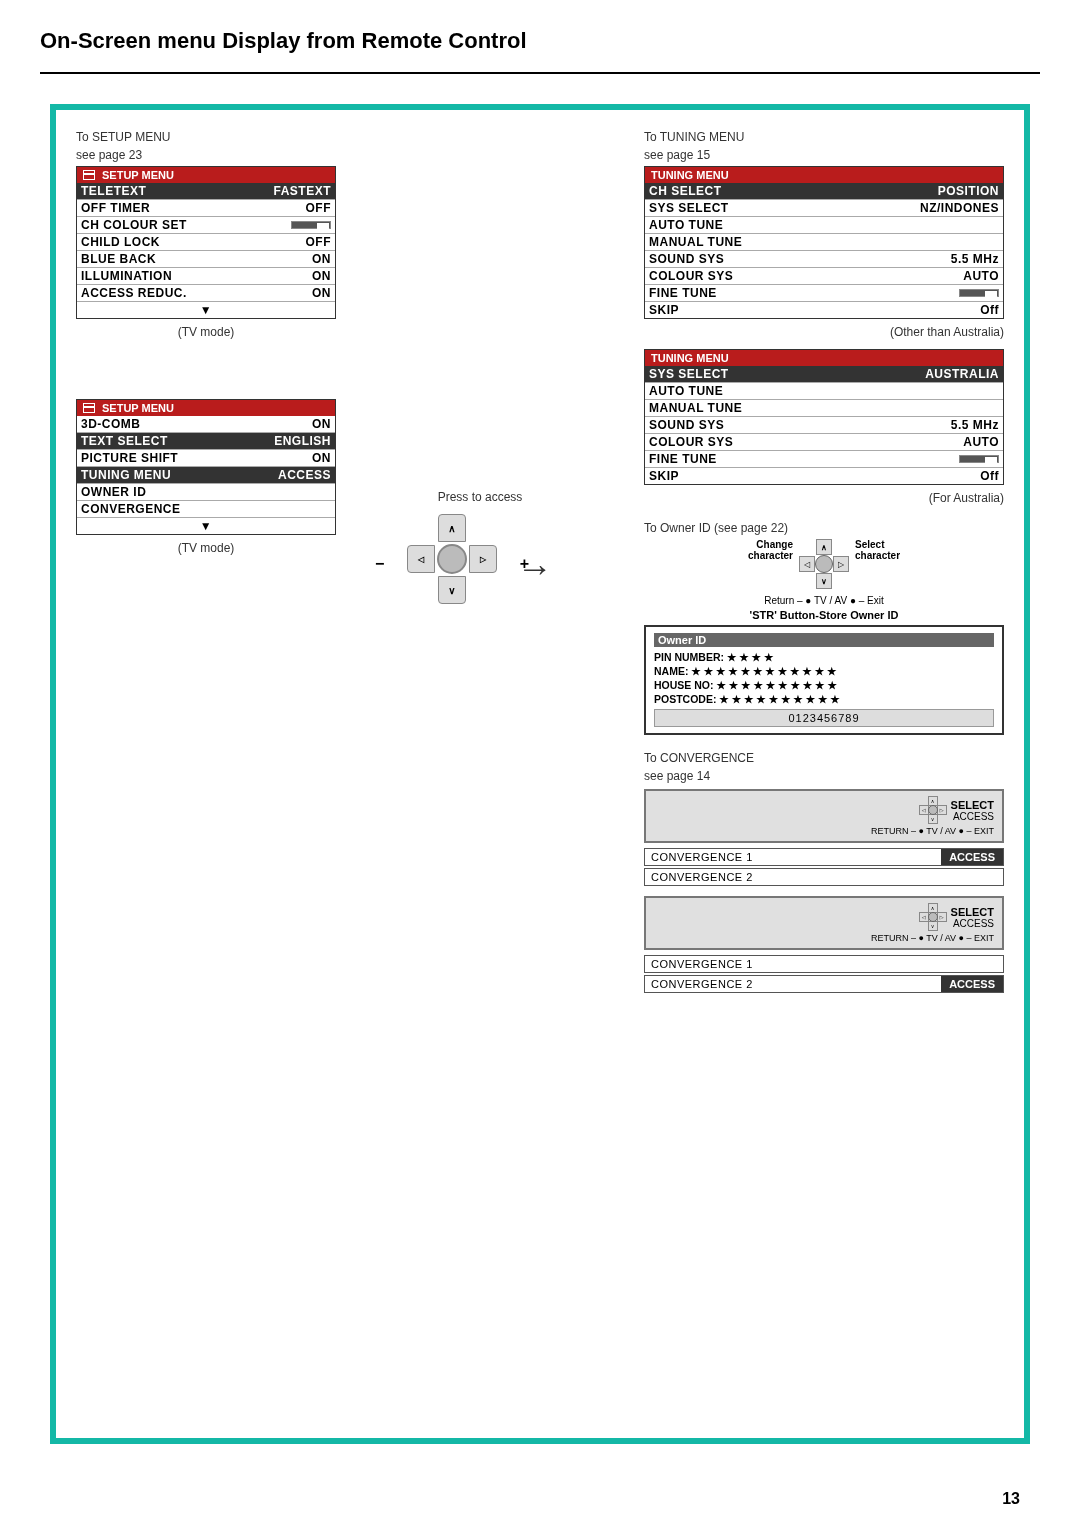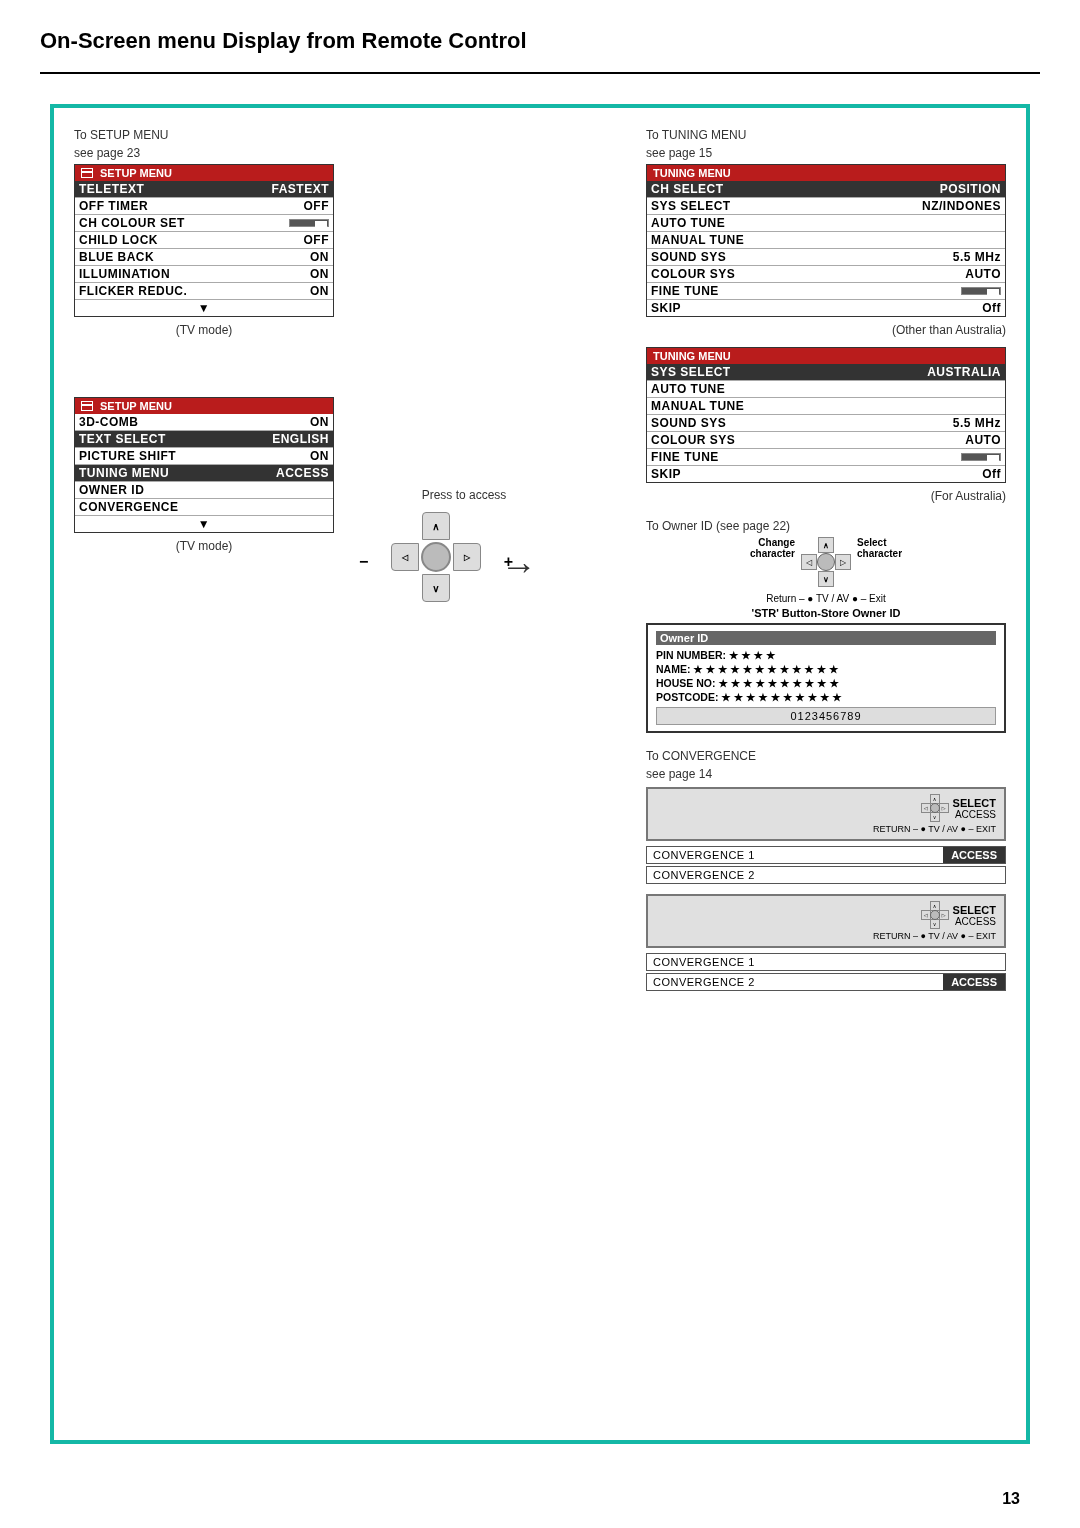--- a/index.html
+++ b/index.html
@@ -18,21 +18,21 @@
       text-align: left;
       font-size: 22px;
       font-weight: bold;
       padding: 28px 0 18px 0;
       border-bottom: 2px solid #000;
       margin: 0 40px;
     }
 
     
     .main-content {
-      border: 4px solid #14b8a6;
+      border: 6px solid #14b8a6;
       margin: 30px 50px;
       padding: 12px;
       position: relative;
       min-height: 1340px;
     }
 
     
     .page-number {
       position: absolute;
       bottom: 20px;
@@ -53,21 +53,21 @@
     .right-col {
       position: absolute;
       right: 20px;
       top: 20px;
       width: 360px;
     }
 
     
     .center-area {
       position: absolute;
-      left: 300px;
+      left: 314px;
       top: 380px;
       width: 220px;
       text-align: center;
     }
 
     
     .menu-box {
       border: 1px solid #333;
       background: #fff;
       margin-bottom: 6px;
@@ -351,21 +351,21 @@
         </div>
         <div class="menu-row">
           <span class="row-label">BLUE BACK</span>
           <span class="row-value">ON</span>
         </div>
         <div class="menu-row">
           <span class="row-label">ILLUMINATION</span>
           <span class="row-value">ON</span>
         </div>
         <div class="menu-row">
-          <span class="row-label">FLICKER REDUC.</span>
+          <span class="row-label">ACCESS REDUC.</span>
           <span class="row-value">ON</span>
         </div>
         <div class="menu-row" style="justify-content:center;">
           <span class="row-label" style="text-align:center;">▼</span>
         </div>
       </div>
       <div class="caption" style="text-align:center;">(TV mode)</div>
     </div>
 
     <div style="margin-top: 60px;">

